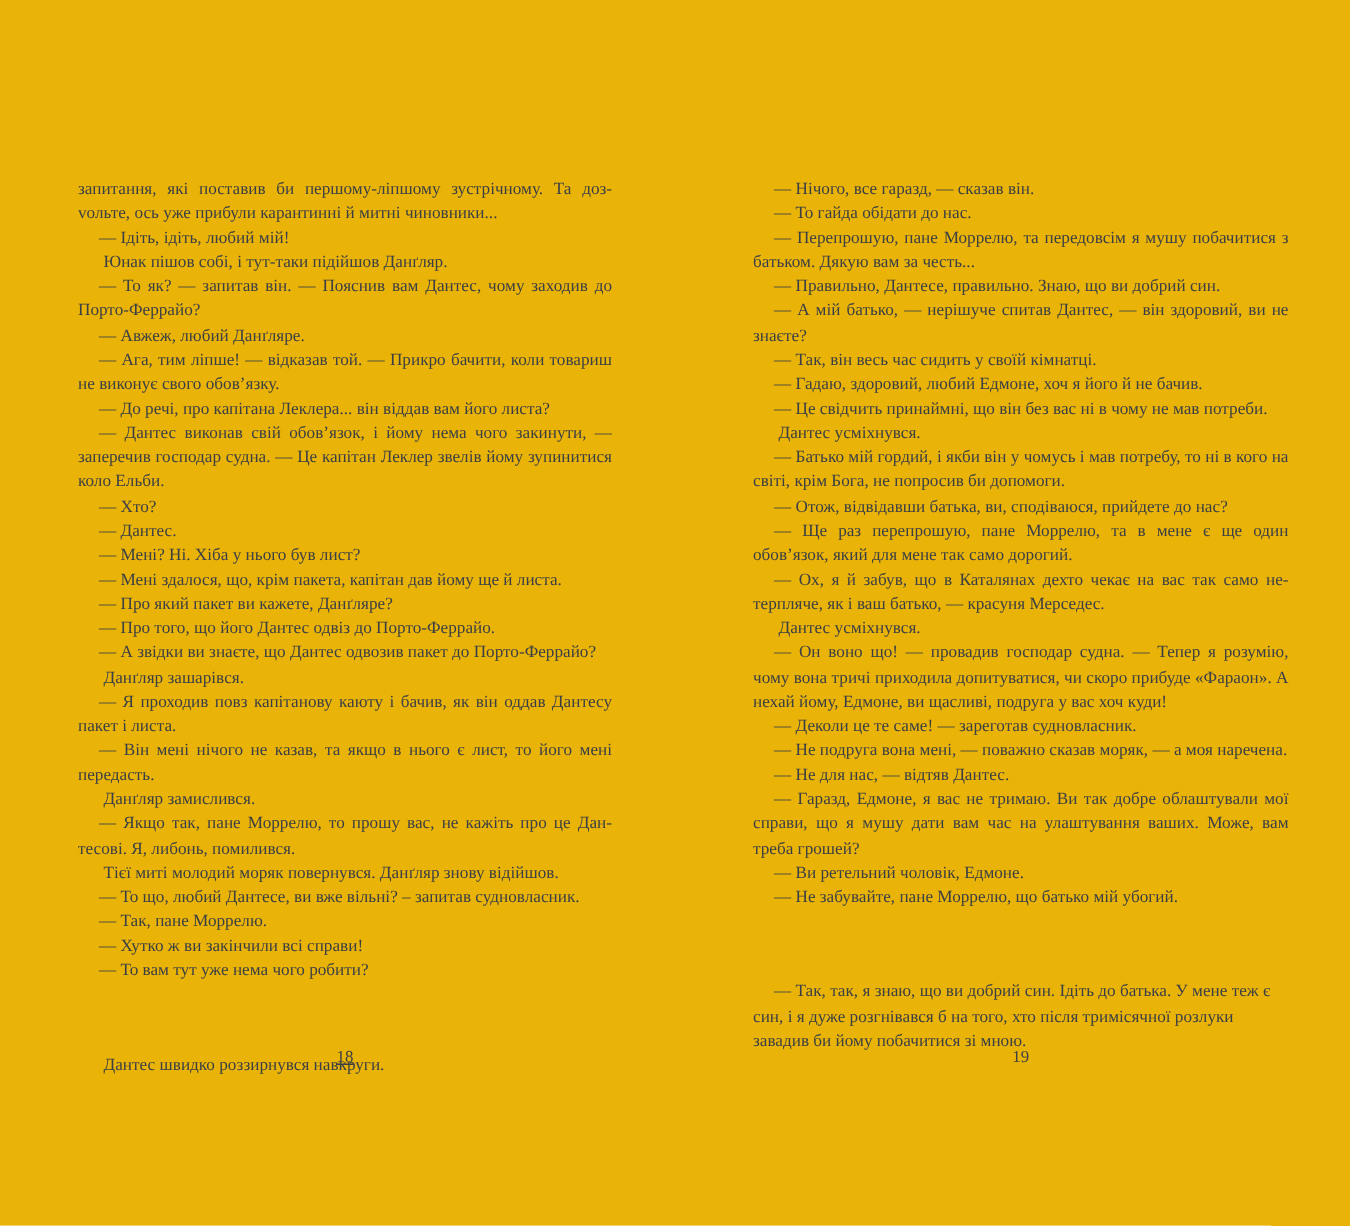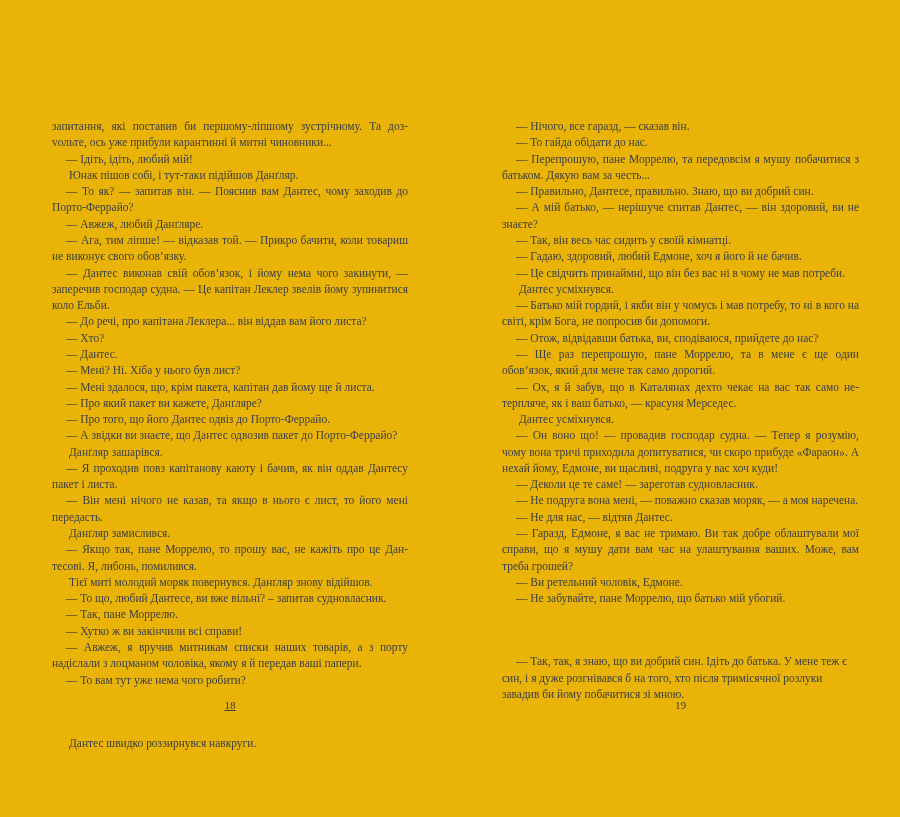--- a/index.html
+++ b/index.html
@@ -66,39 +66,38 @@
 <div class="spread">
 
   <div class="page page-left">
     <div class="textblock">
       <p class="noindent">запитання, які поставив би першому-ліпшому зустрічному. Та доз­vольте, ось уже прибули карантинні й митні чиновники...</p>
       <p>— Ідіть, ідіть, любий мій!</p>
       <p class="narr">Юнак пішов собі, і тут-таки підійшов Данґляр.</p>
       <p>— То як? — запитав він. — Пояснив вам Дантес, чому заходив до Порто-Феррайо?</p>
       <p>— Авжеж, любий Данґляре.</p>
       <p>— Ага, тим ліпше! — відказав той. — Прикро бачити, коли това­риш не виконує свого обов’язку.</p>
+      <p>— До речі, про капітана Леклера... він віддав вам його листа?</p>
       <p>— Дантес виконав свій обов’язок, і йому нема чого закинути, — заперечив господар судна. — Це капітан Леклер звелів йому зупи­нитися коло Ельби.</p>
-      <p>— До речі, про капітана Леклера... він віддав вам його листа?</p>
       <p>— Хто?</p>
       <p>— Дантес.</p>
       <p>— Мені? Ні. Хіба у нього був лист?</p>
       <p>— Мені здалося, що, крім пакета, капітан дав йому ще й листа.</p>
       <p>— Про який пакет ви кажете, Данґляре?</p>
       <p>— Про того, що його Дантес одвіз до Порто-Феррайо.</p>
       <p>— А звідки ви знаєте, що Дантес одвозив пакет до Порто-Феррайо?</p>
       <p class="narr">Данґляр зашарівся.</p>
       <p>— Я проходив повз капітанову каюту і бачив, як він оддав Дан­тесу пакет і листа.</p>
       <p>— Він мені нічого не казав, та якщо в нього є лист, то його мені передасть.</p>
       <p class="narr">Данґляр замислився.</p>
       <p>— Якщо так, пане Моррелю, то прошу вас, не кажіть про це Дан­тесові. Я, либонь, помилився.</p>
       <p class="narr">Тієї миті молодий моряк повернувся. Данґляр знову відійшов.</p>
       <p>— То що, любий Дантесе, ви вже вільні? – запитав судновласник.</p>
       <p>— Так, пане Моррелю.</p>
       <p>— Хутко ж ви закінчили всі справи!</p>
-      <p>— Авжеж, я вручив митникам списки наших товарів, а з порту надіслали з лоцманом чоловіка, якому я й передав ваші папери.</p>
       <p>— То вам тут уже нема чого робити?</p>
       <p class="narr">Дантес швидко роззирнувся навкруги.</p>
     </div>
     <div class="folio folio-left">18</div>
   </div>
 
   <div class="page page-right">
     <div class="textblock">
       <p>— Нічого, все гаразд, — сказав він.</p>
       <p>— То гайда обідати до нас.</p>

